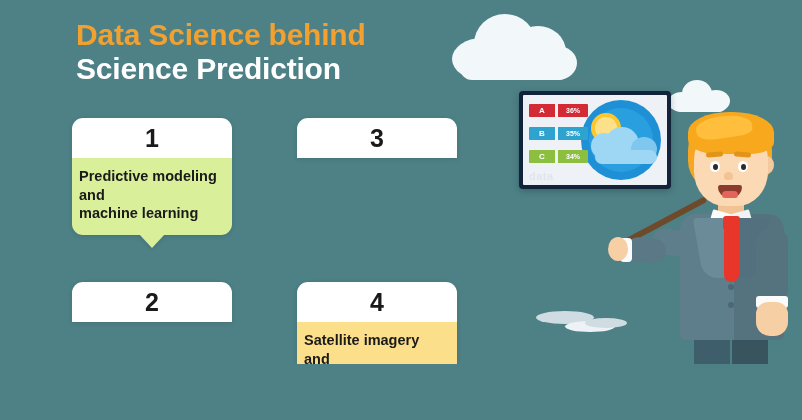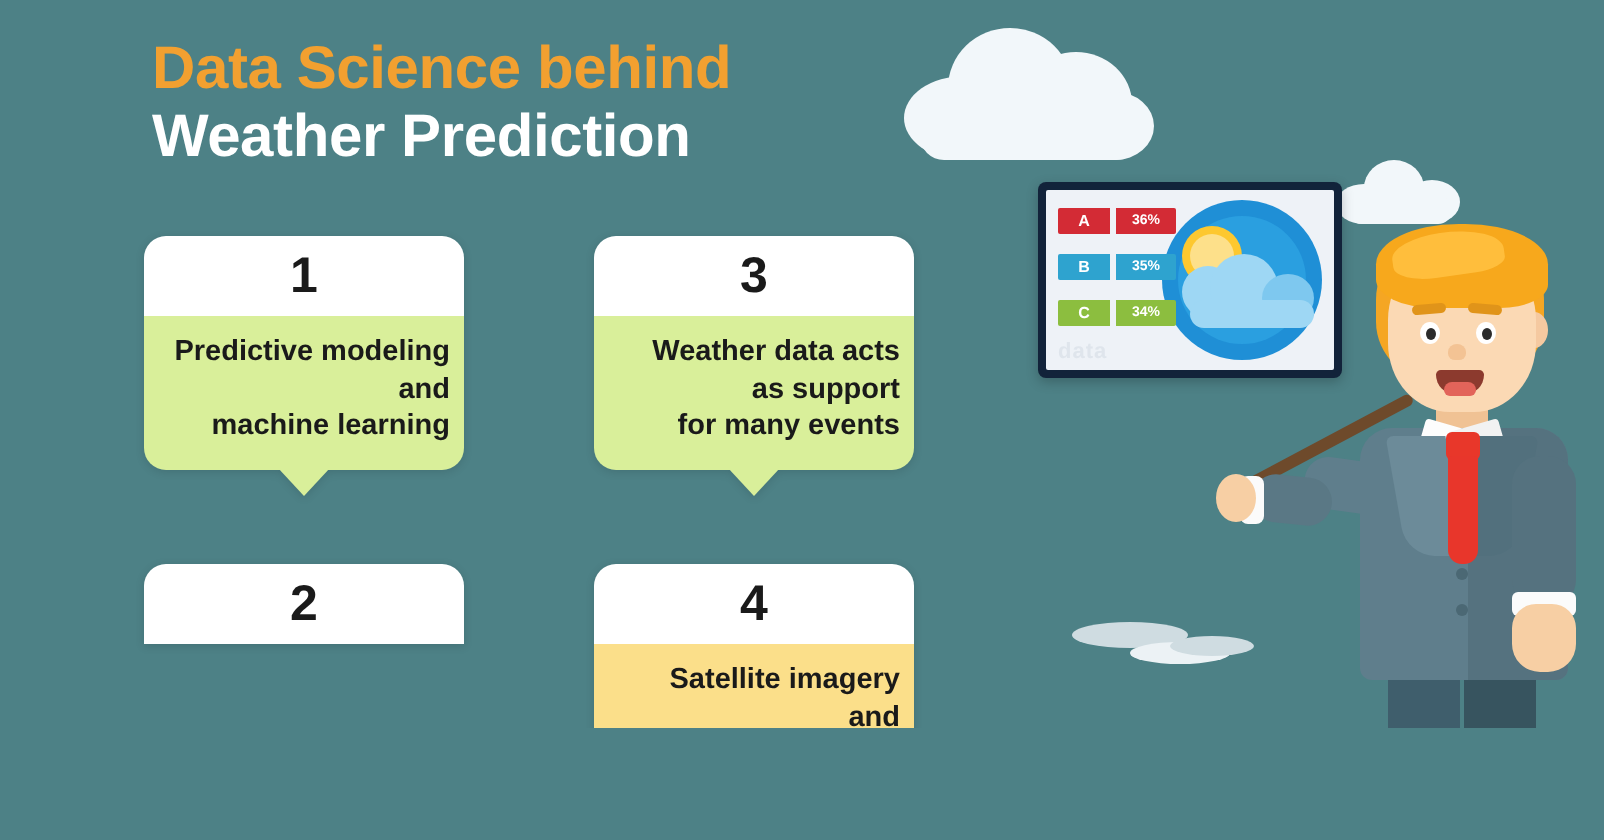--- a/index.html
+++ b/index.html
@@ -102,21 +102,21 @@
     height:40px;
     display:flex; align-items:center; justify-content:center;
   }
   .card .head .num {
     font-size:25px; font-weight:bold; color:#1a1a1a;
     line-height:1;
   }
   .card .body {
     border-radius:0 0 11px 11px;
     padding:9px 7px 12px 7px;
-    text-align:right;
+    text-align:left;
     position:relative;
   }
   .card .body .txt {
     font-size:14.5px; font-weight:bold; color:#1a1a1a;
     line-height:1.28;
     white-space:pre-line;
   }
   .card .tail {
     position:absolute;
     left:50%; transform:translateX(-50%);
@@ -297,21 +297,21 @@
   <div class="puddle dim" id="pud-3"></div>
   <div class="puddle dim" id="pud-4"></div>
   <div class="puddle" id="pud-5"></div>
   <div class="puddle dim" id="pud-6"></div>
   <div class="puddle blue" id="pud-7"></div>
   <div class="puddle" id="pud-8"></div>
   <div class="puddle" id="pud-9"></div>
 
   <div id="heading">
     <div class="line1">Data Science behind</div>
-    <div class="line2">Weather Prediction</div>
+    <div class="line2">Science Prediction</div>
   </div>
 
   <div class="card green" id="card-1">
     <div class="head">
       <div class="num">1</div>
     </div>
     <div class="body">
       <div class="txt">Predictive modeling
 and
 machine learning</div>
@@ -321,26 +321,20 @@
 
   <div class="card yellow" id="card-2">
     <div class="head">
       <div class="num">2</div>
     </div>
   </div>
 
   <div class="card green" id="card-3">
     <div class="head">
       <div class="num">3</div>
-    </div>
-    <div class="body">
-      <div class="txt">Weather data acts
-as support
-for many events</div>
-      <div class="tail"></div>
     </div>
   </div>
 
   <div class="card yellow" id="card-4">
     <div class="head">
       <div class="num">4</div>
     </div>
     <div class="body">
       <div class="txt">Satellite imagery
 and

